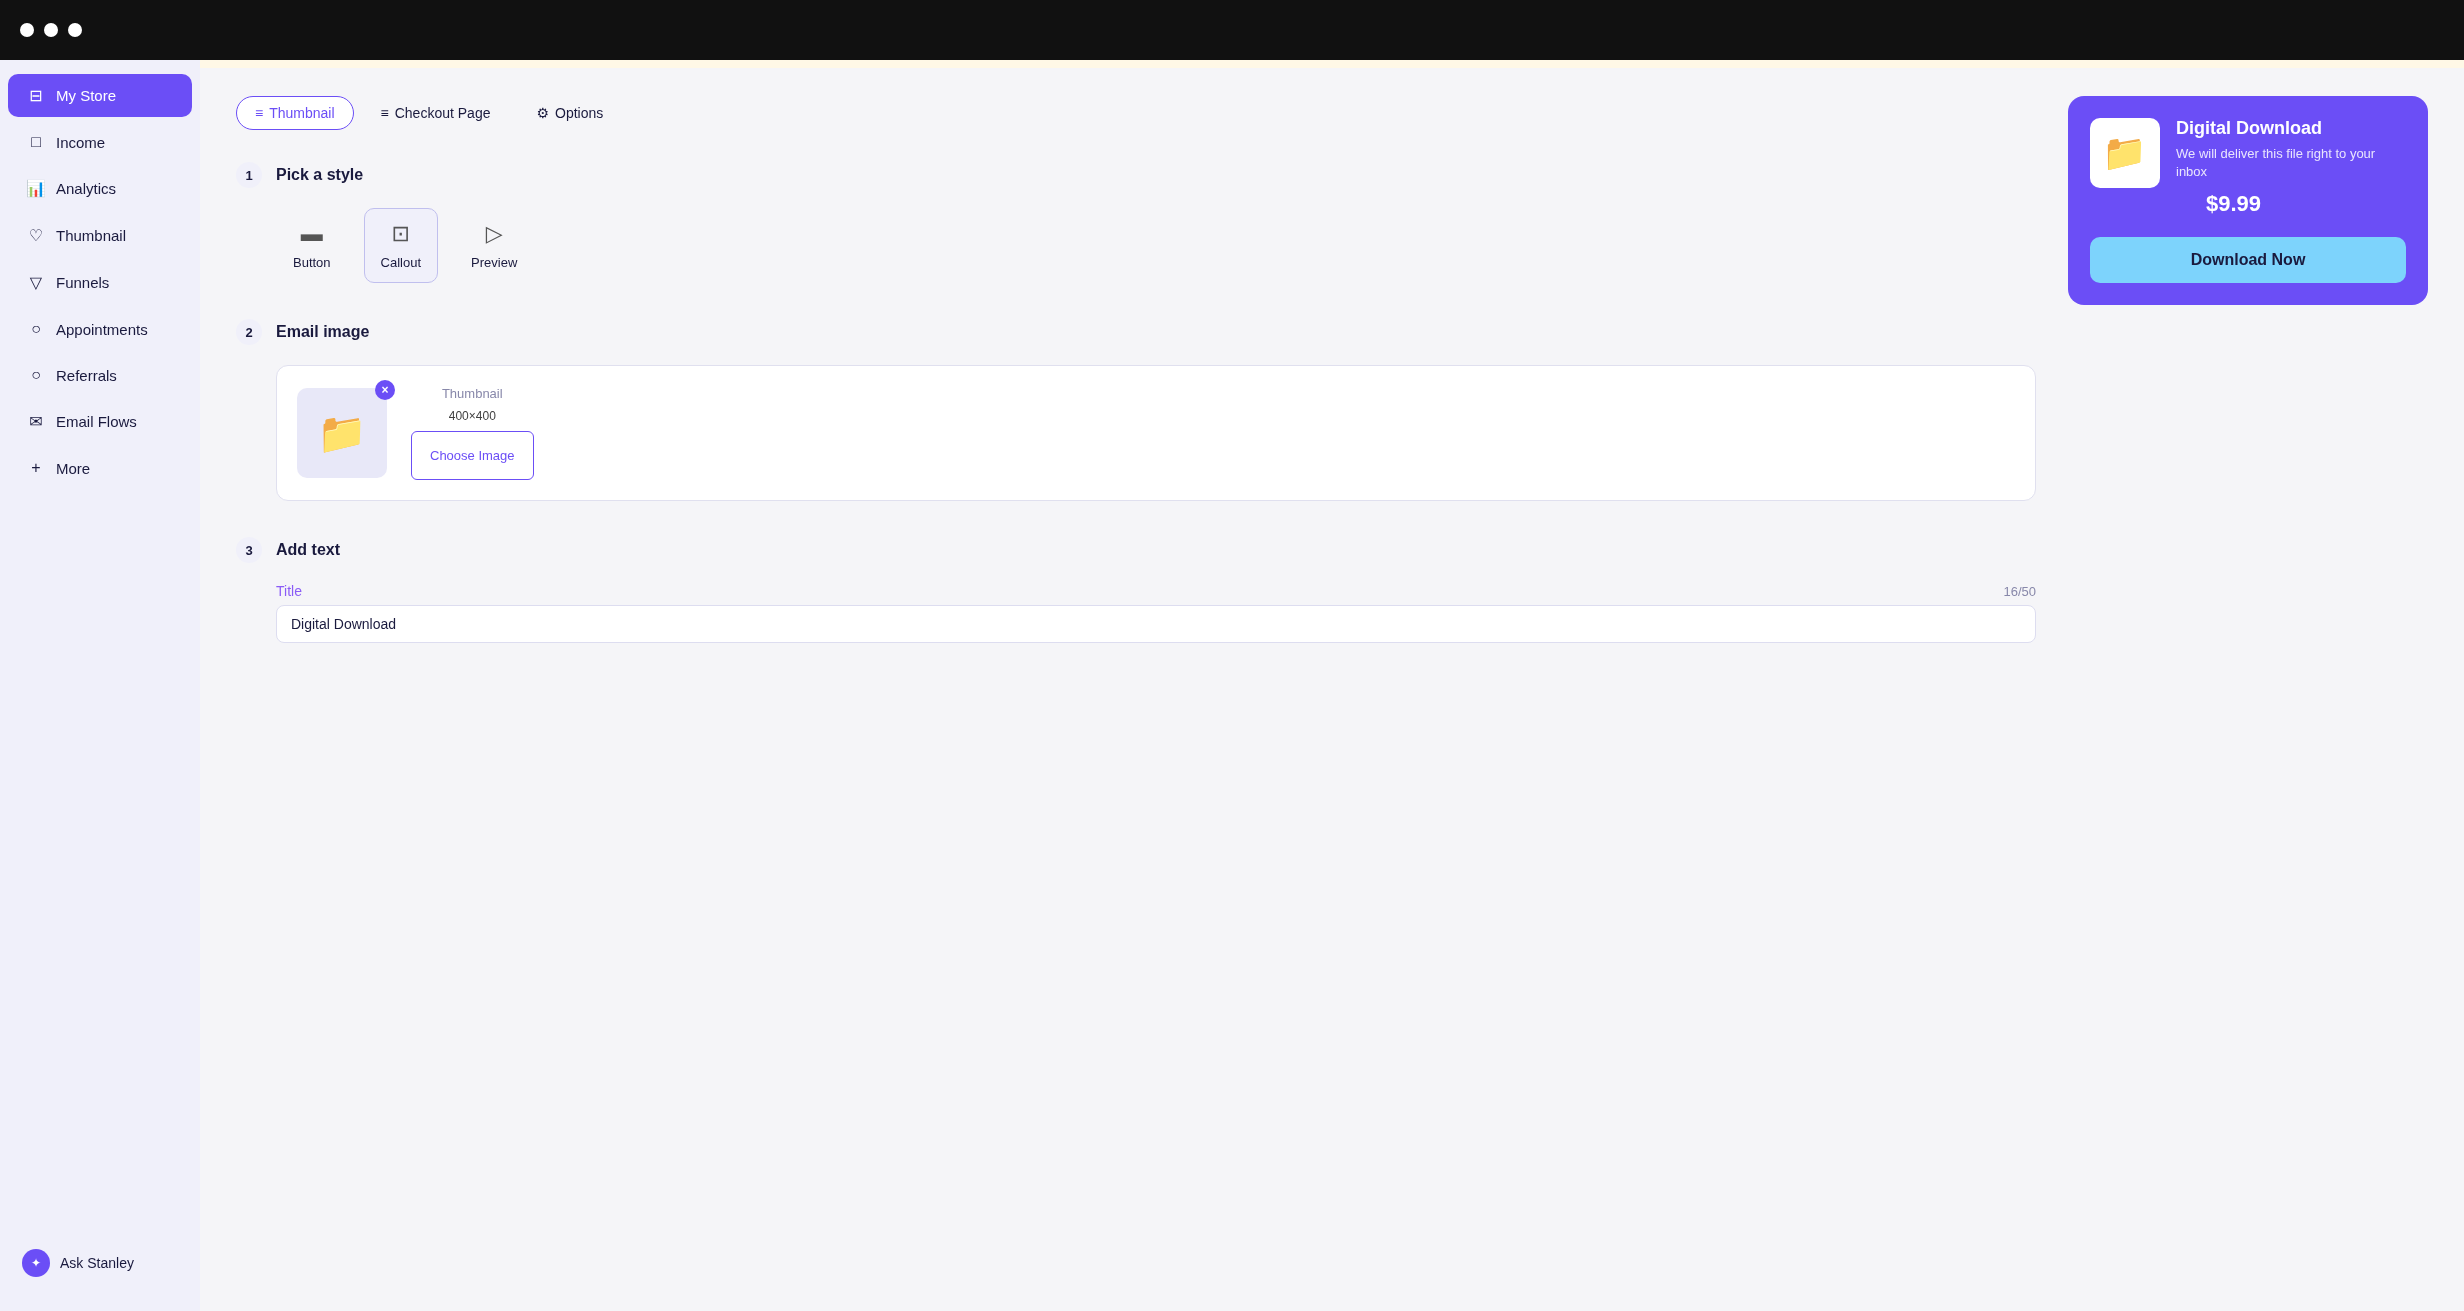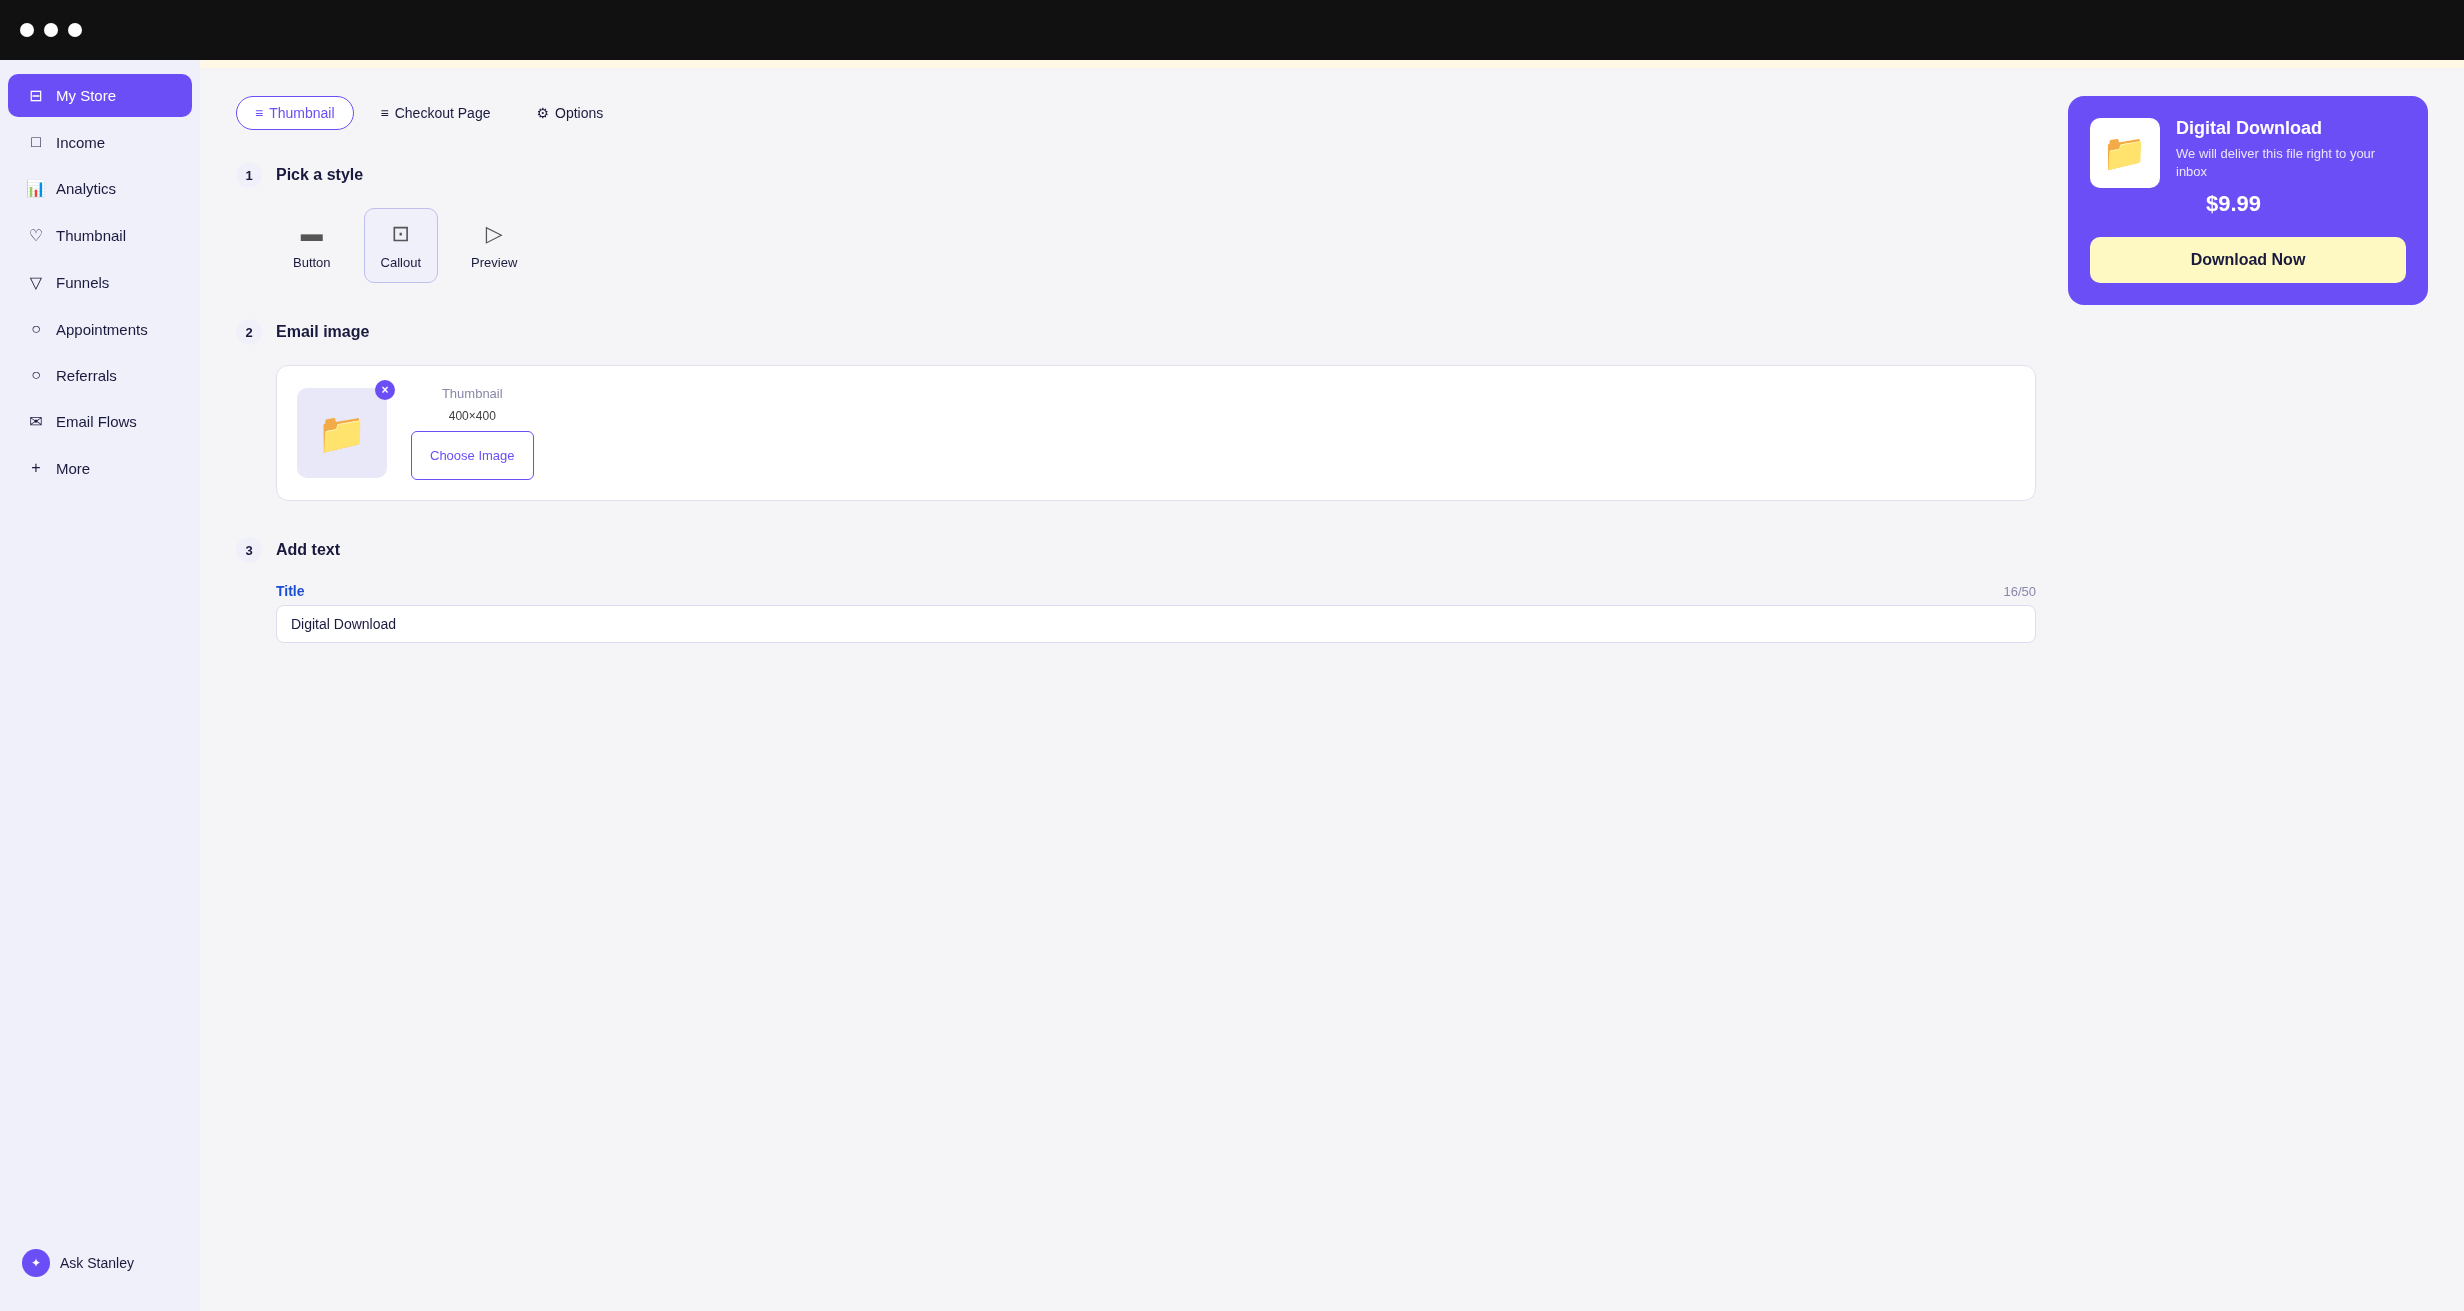--- a/index.html
+++ b/index.html
@@ -252,22 +252,22 @@
       margin-left: 40px;
     }
     .field-row {
       display: flex;
       justify-content: space-between;
       align-items: center;
       margin-bottom: 6px;
     }
     .field-label {
       font-size: 14px;
-      color: #1d4ed8;
-      font-weight: 700;
+      color: #8b5cf6;
+      font-weight: 400;
     }
     .field-counter {
       font-size: 13px;
       color: #8888aa;
     }
     .text-input {
       width: 100%;
       border: 1px solid #ddddf0;
       border-radius: 8px;
       padding: 10px 14px;
@@ -314,21 +314,21 @@
       margin-bottom: 10px;
       line-height: 1.4;
     }
     .product-card-price {
       font-size: 22px;
       font-weight: 700;
       margin-left: 30px;
     }
     .download-btn {
       width: 100%;
-      background: #fef9c3;
+      background: #7dd3fc;
       color: #1a1a3e;
       border: none;
       border-radius: 10px;
       padding: 14px;
       font-size: 16px;
       font-weight: 700;
       cursor: pointer;
       text-align: center;
     }
   </style>

